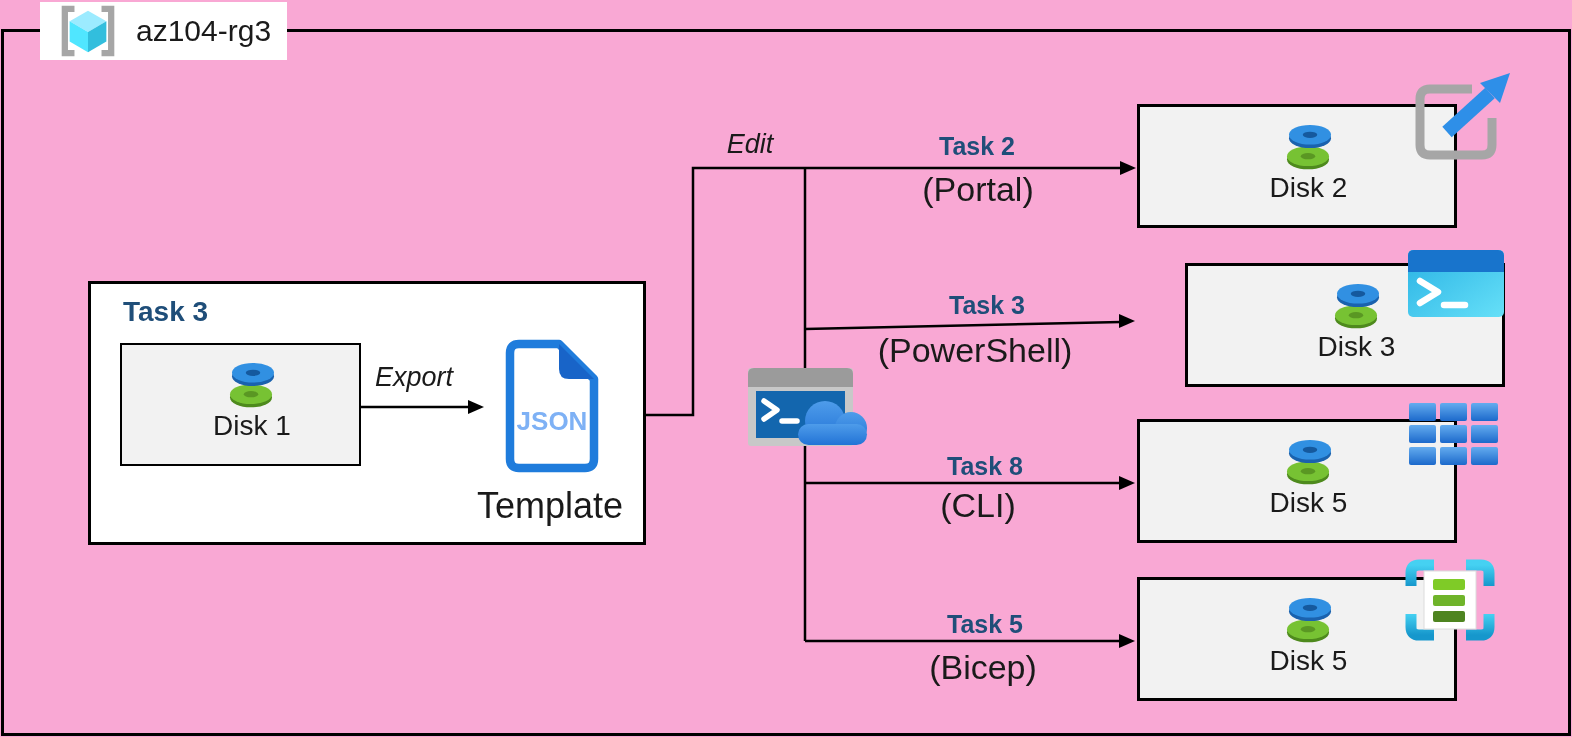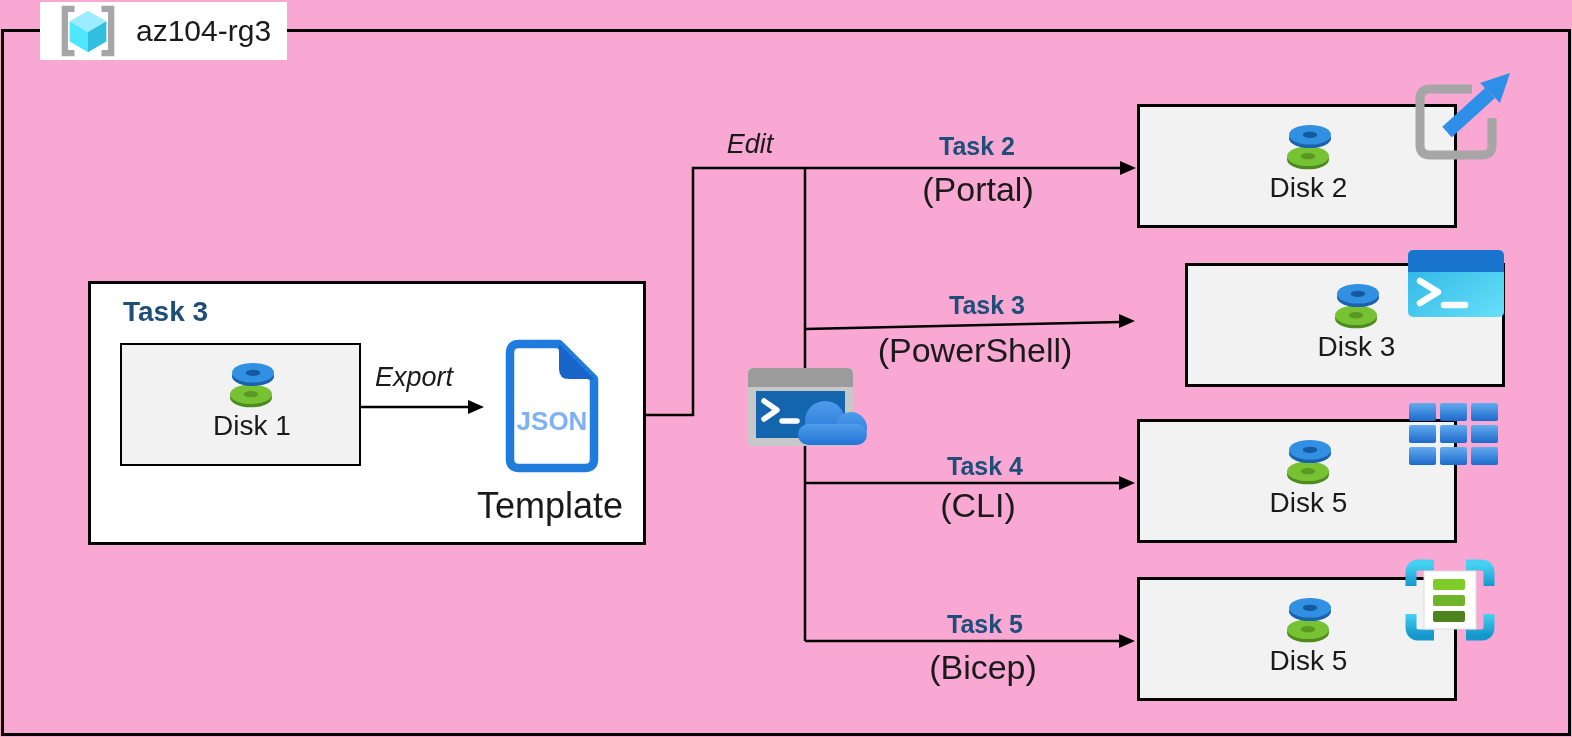--- a/index.html
+++ b/index.html
@@ -130,21 +130,21 @@
     <text x="55" y="93" text-anchor="middle" font-size="26" font-weight="bold" fill="#7EB1F5" font-family="Liberation Sans, sans-serif">JSON</text>
   </svg>
   <div class="lbl caption-lbl" style="left:550px;top:506px">Template</div>
 
   <div class="lbl plain-lbl" style="left:750px;top:144px">Edit</div>
 
   <div class="lbl task-lbl" style="left:977px;top:146px">Task 2</div>
   <div class="lbl method-lbl" style="left:978px;top:189px">(Portal)</div>
   <div class="lbl task-lbl" style="left:987px;top:305px">Task 3</div>
   <div class="lbl method-lbl" style="left:975px;top:350px">(PowerShell)</div>
-  <div class="lbl task-lbl" style="left:985px;top:466px">Task 4</div>
+  <div class="lbl task-lbl" style="left:985px;top:466px">Task 8</div>
   <div class="lbl method-lbl" style="left:978px;top:505px">(CLI)</div>
   <div class="lbl task-lbl" style="left:985px;top:624px">Task 5</div>
   <div class="lbl method-lbl" style="left:983px;top:667px">(Bicep)</div>
 
   <svg class="icon cloudshell-ic" width="124" height="92" viewBox="0 0 124 92">
     <rect x="2" y="4" width="105" height="78" rx="3" fill="#C8C8C8"></rect>
     <path d="M2 23 V10 Q2 4 8 4 H101 Q107 4 107 10 V23 Z" fill="#9B9B9B"></path>
     <rect x="10" y="27" width="89" height="47" fill="#1366AE"></rect>
     <polyline points="18,37 31,46 18,55" fill="none" stroke="#fff" stroke-width="5.5" stroke-linecap="round" stroke-linejoin="round"></polyline>
     <line x1="36" y1="57" x2="51" y2="57" stroke="#fff" stroke-width="5.5" stroke-linecap="round"></line>

